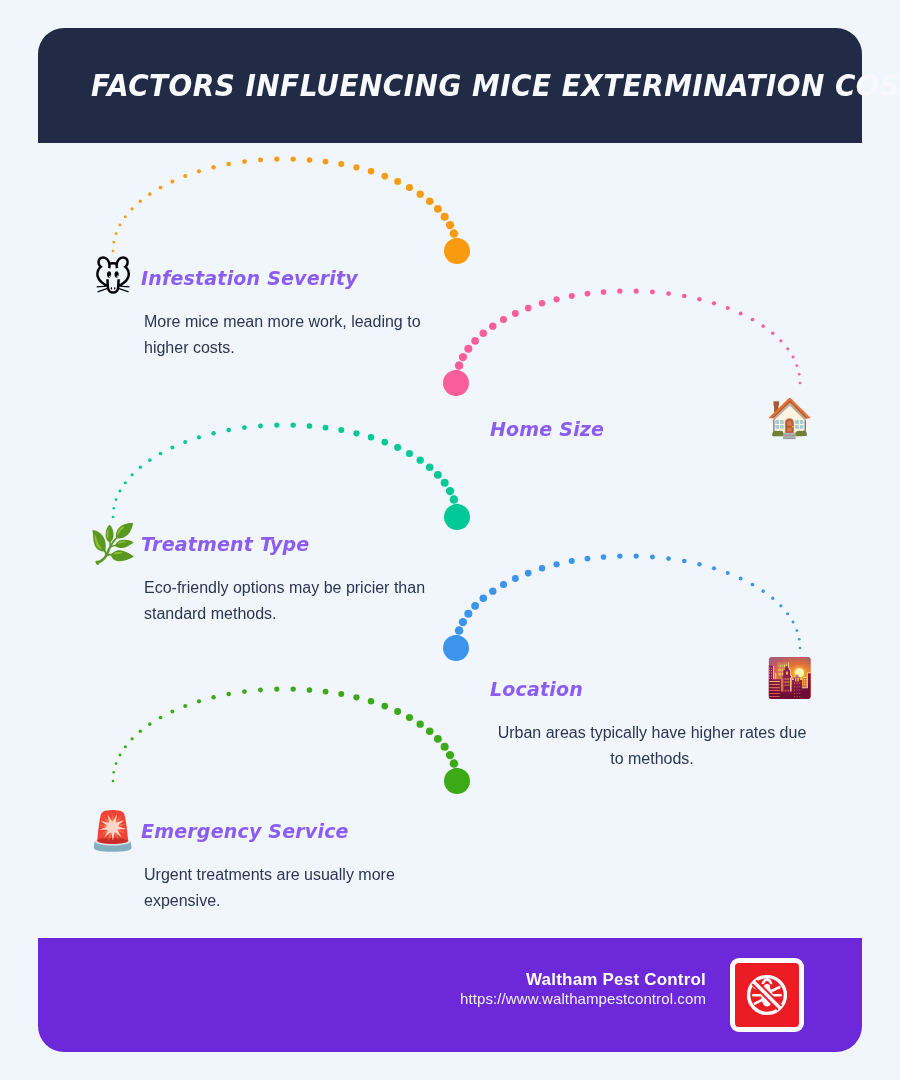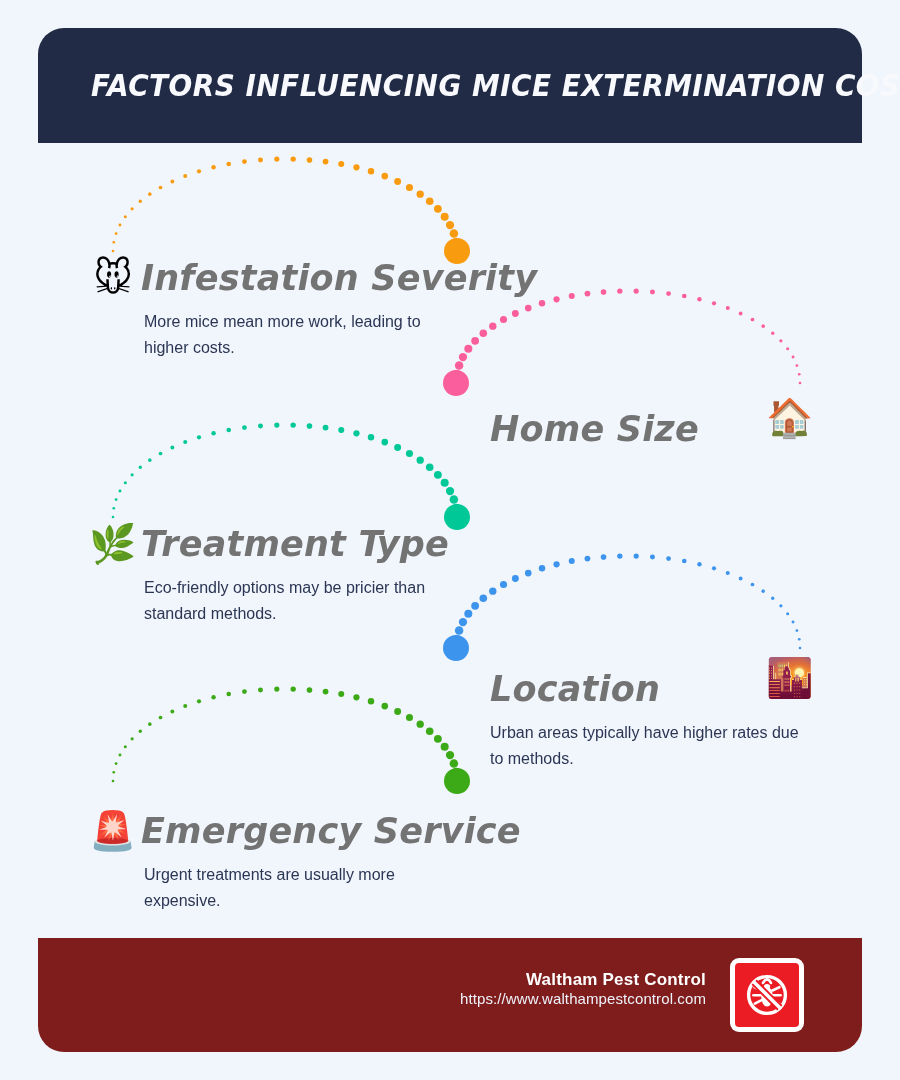--- a/index.html
+++ b/index.html
@@ -66,22 +66,22 @@
     font-size: 38px;
     line-height: 1;
     width: 56px;
     text-align: center;
     flex: 0 0 56px;
   }
   .factor-title {
     font-family: "DejaVu Sans", sans-serif;
     font-style: italic;
     font-weight: 700;
-    font-size: 35px;
-    color: #737373;
+    font-size: 19px;
+    color: #8b5cf6;
     white-space: nowrap;
     letter-spacing: 0.2px;
   }
   .factor-body {
     font-family: "Liberation Sans", sans-serif;
     font-size: 16px;
     line-height: 26px;
     color: #2b3654;
     margin-top: 5px;
   }
@@ -102,21 +102,21 @@
   }
   .right-block .factor-body { padding-left: 10px; }
 
   
   #footer-bar {
     position: absolute;
     left: 38px;
     top: 938px;
     width: 824px;
     height: 114px;
-    background: #7f1d1d;
+    background: #6d28d9;
     border-radius: 0 0 26px 26px;
   }
   #footer-text {
     position: absolute;
     right: 156px;
     top: 32px;
     text-align: right;
   }
   #footer-company {
     color: #ffffff;
@@ -367,21 +367,21 @@
   </div>
 
   <div class="factor left-block" style="left:85px; top:518px; width:360px;">
     <div class="factor-head">
       <div class="factor-emoji">🌿</div>
       <div class="factor-title">Treatment Type</div>
     </div>
     <div class="factor-body">Eco-friendly options may be pricier than standard methods.</div>
   </div>
 
-  <div class="factor right-block" style="left:480px; top:663px; width:334px;">
+  <div class="factor right-block" style="left:480px; top:663px; width:334px;text-align:center;">
     <div class="factor-head">
       <div class="factor-title">Location</div>
       <div class="factor-emoji-right">🌇</div>
     </div>
     <div class="factor-body">Urban areas typically have higher rates due to methods.</div>
   </div>
 
   <div class="factor left-block" style="left:85px; top:805px; width:360px;">
     <div class="factor-head">
       <div class="factor-emoji">🚨</div>

